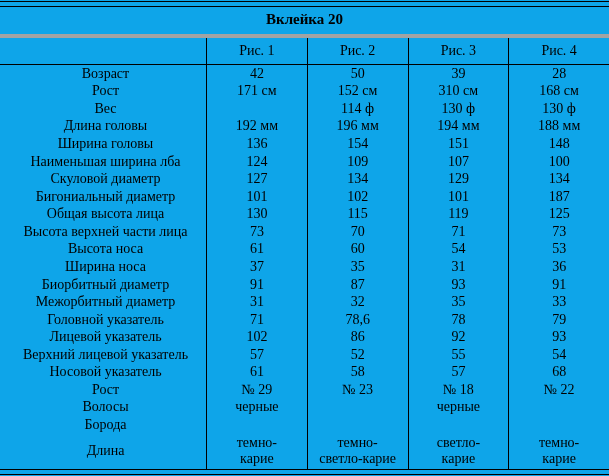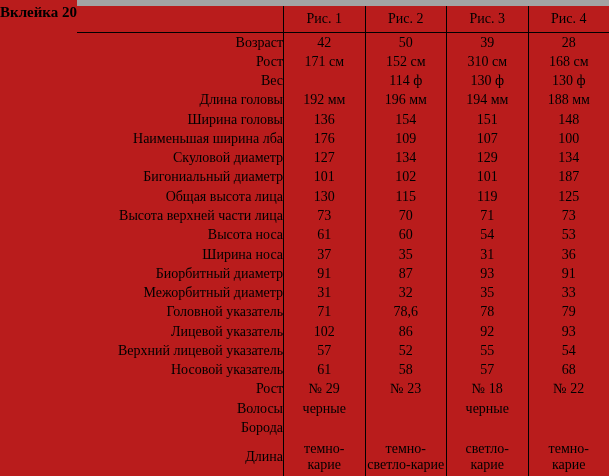--- a/index.html
+++ b/index.html
@@ -4,25 +4,25 @@
 <style>
   html, body {
     margin: 0;
     padding: 0;
     background: #ffffff;
   }
   .page {
     position: relative;
     width: 609px;
     height: 476px;
-    background: #b91c1c;
+    background: #0ea5e9;
     color: #000000;
     font-family: "Liberation Serif", "DejaVu Serif", serif;
     display: flex;
-    flex-direction: row;
+    flex-direction: column;
     box-sizing: border-box;
     overflow: hidden;
   }
   .rule-double {
     height: 4px;
     border-top: 1px solid #000;
     border-bottom: 1px solid #000;
     flex: 0 0 auto;
   }
   .rule-double.top { margin-top: 1px; }
@@ -31,21 +31,21 @@
     flex: 0 0 auto;
     text-align: center;
     font-weight: bold;
     font-size: 15px;
     padding: 4px 0 6px 0;
   }
   .table {
     flex: 1 1 auto;
     display: flex;
     flex-direction: column;
-    border-top: 6px solid #a3a3a3;
+    border-top: 4px solid #a3a3a3;
     min-height: 0;
   }
   .thead {
     flex: 0 0 26px;
     display: flex;
     border-bottom: 1px solid #000;
     align-items: center;
   }
   .tbody {
     flex: 1 1 auto;
@@ -62,21 +62,21 @@
   .cell {
     box-sizing: border-box;
     font-size: 14px;
     line-height: 16px;
     white-space: pre-line;
     overflow: hidden;
   }
   .label-col {
     flex: 0 0 206px;
     padding-left: 5px;
-    text-align: right;
+    text-align: center;
   }
   .val-col {
     flex: 1 1 0;
     border-left: 1px solid #000;
     text-align: center;
     align-self: stretch;
     display: flex;
     align-items: center;
     justify-content: center;
   }
@@ -129,21 +129,21 @@
         </div>
         <div class="row">
           <div class="cell label-col">Ширина головы</div>
           <div class="cell val-col">136</div>
           <div class="cell val-col">154</div>
           <div class="cell val-col">151</div>
           <div class="cell val-col">148</div>
         </div>
         <div class="row">
           <div class="cell label-col">Наименьшая ширина лба</div>
-          <div class="cell val-col">176</div>
+          <div class="cell val-col">124</div>
           <div class="cell val-col">109</div>
           <div class="cell val-col">107</div>
           <div class="cell val-col">100</div>
         </div>
         <div class="row">
           <div class="cell label-col">Скуловой диаметр</div>
           <div class="cell val-col">127</div>
           <div class="cell val-col">134</div>
           <div class="cell val-col">129</div>
           <div class="cell val-col">134</div>

